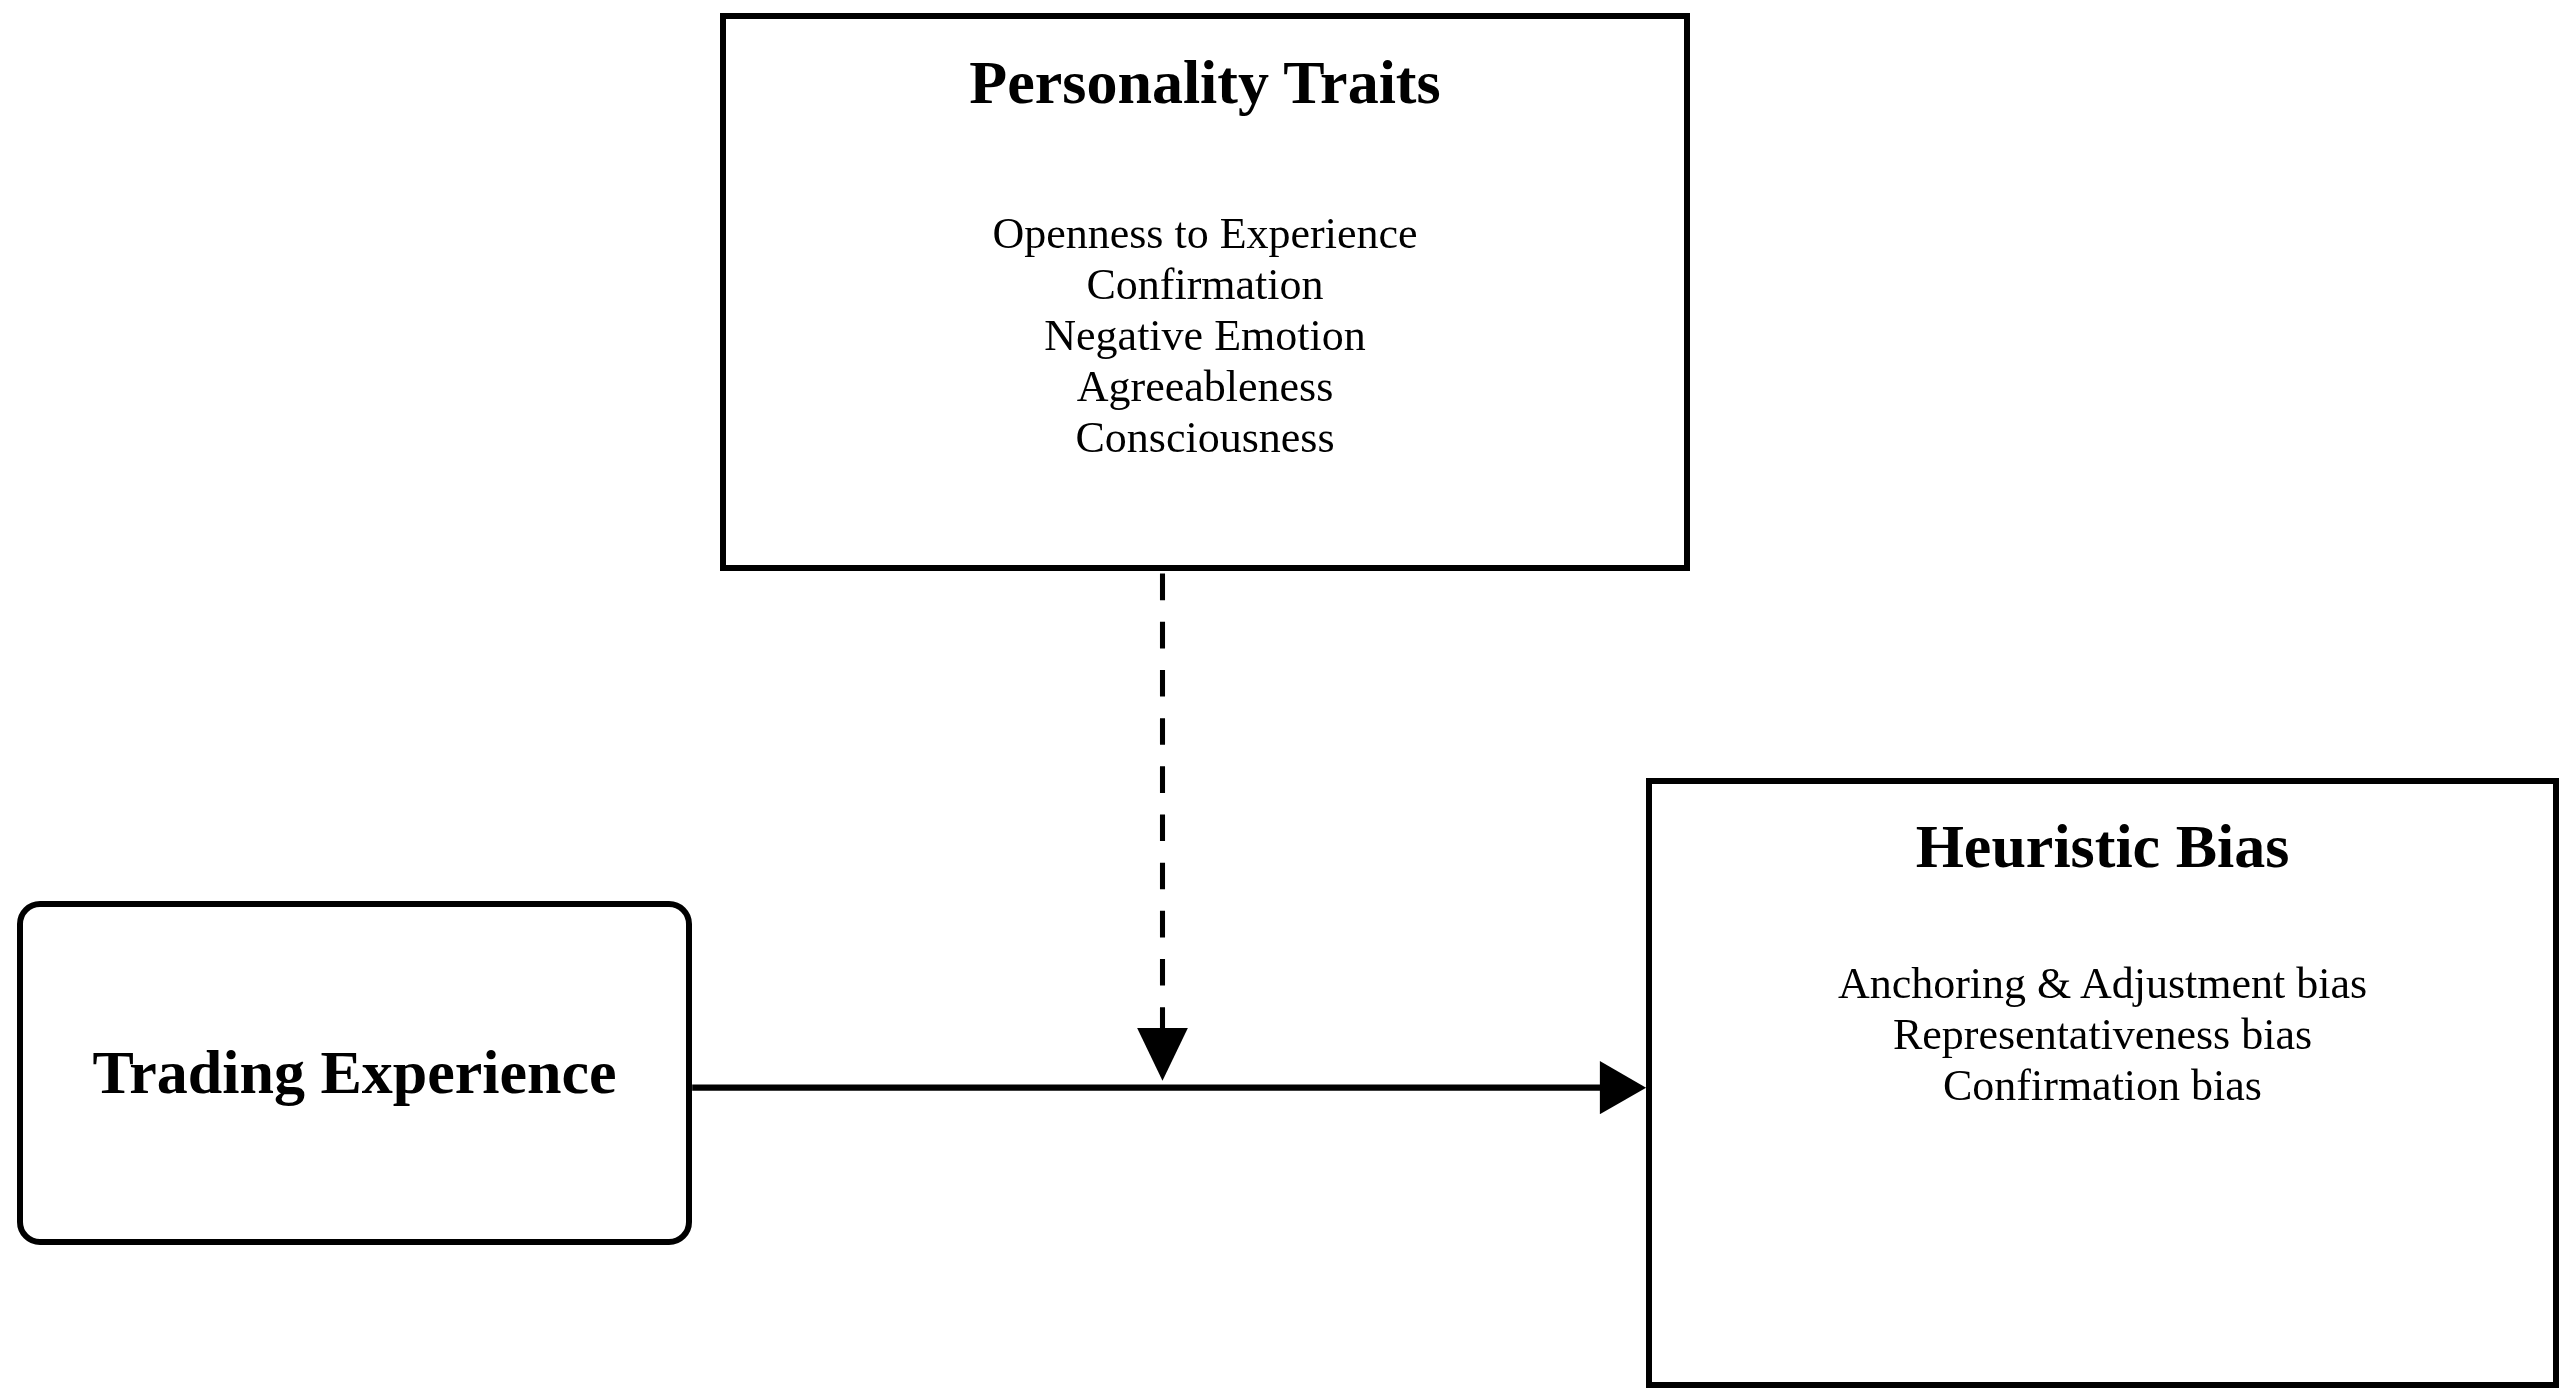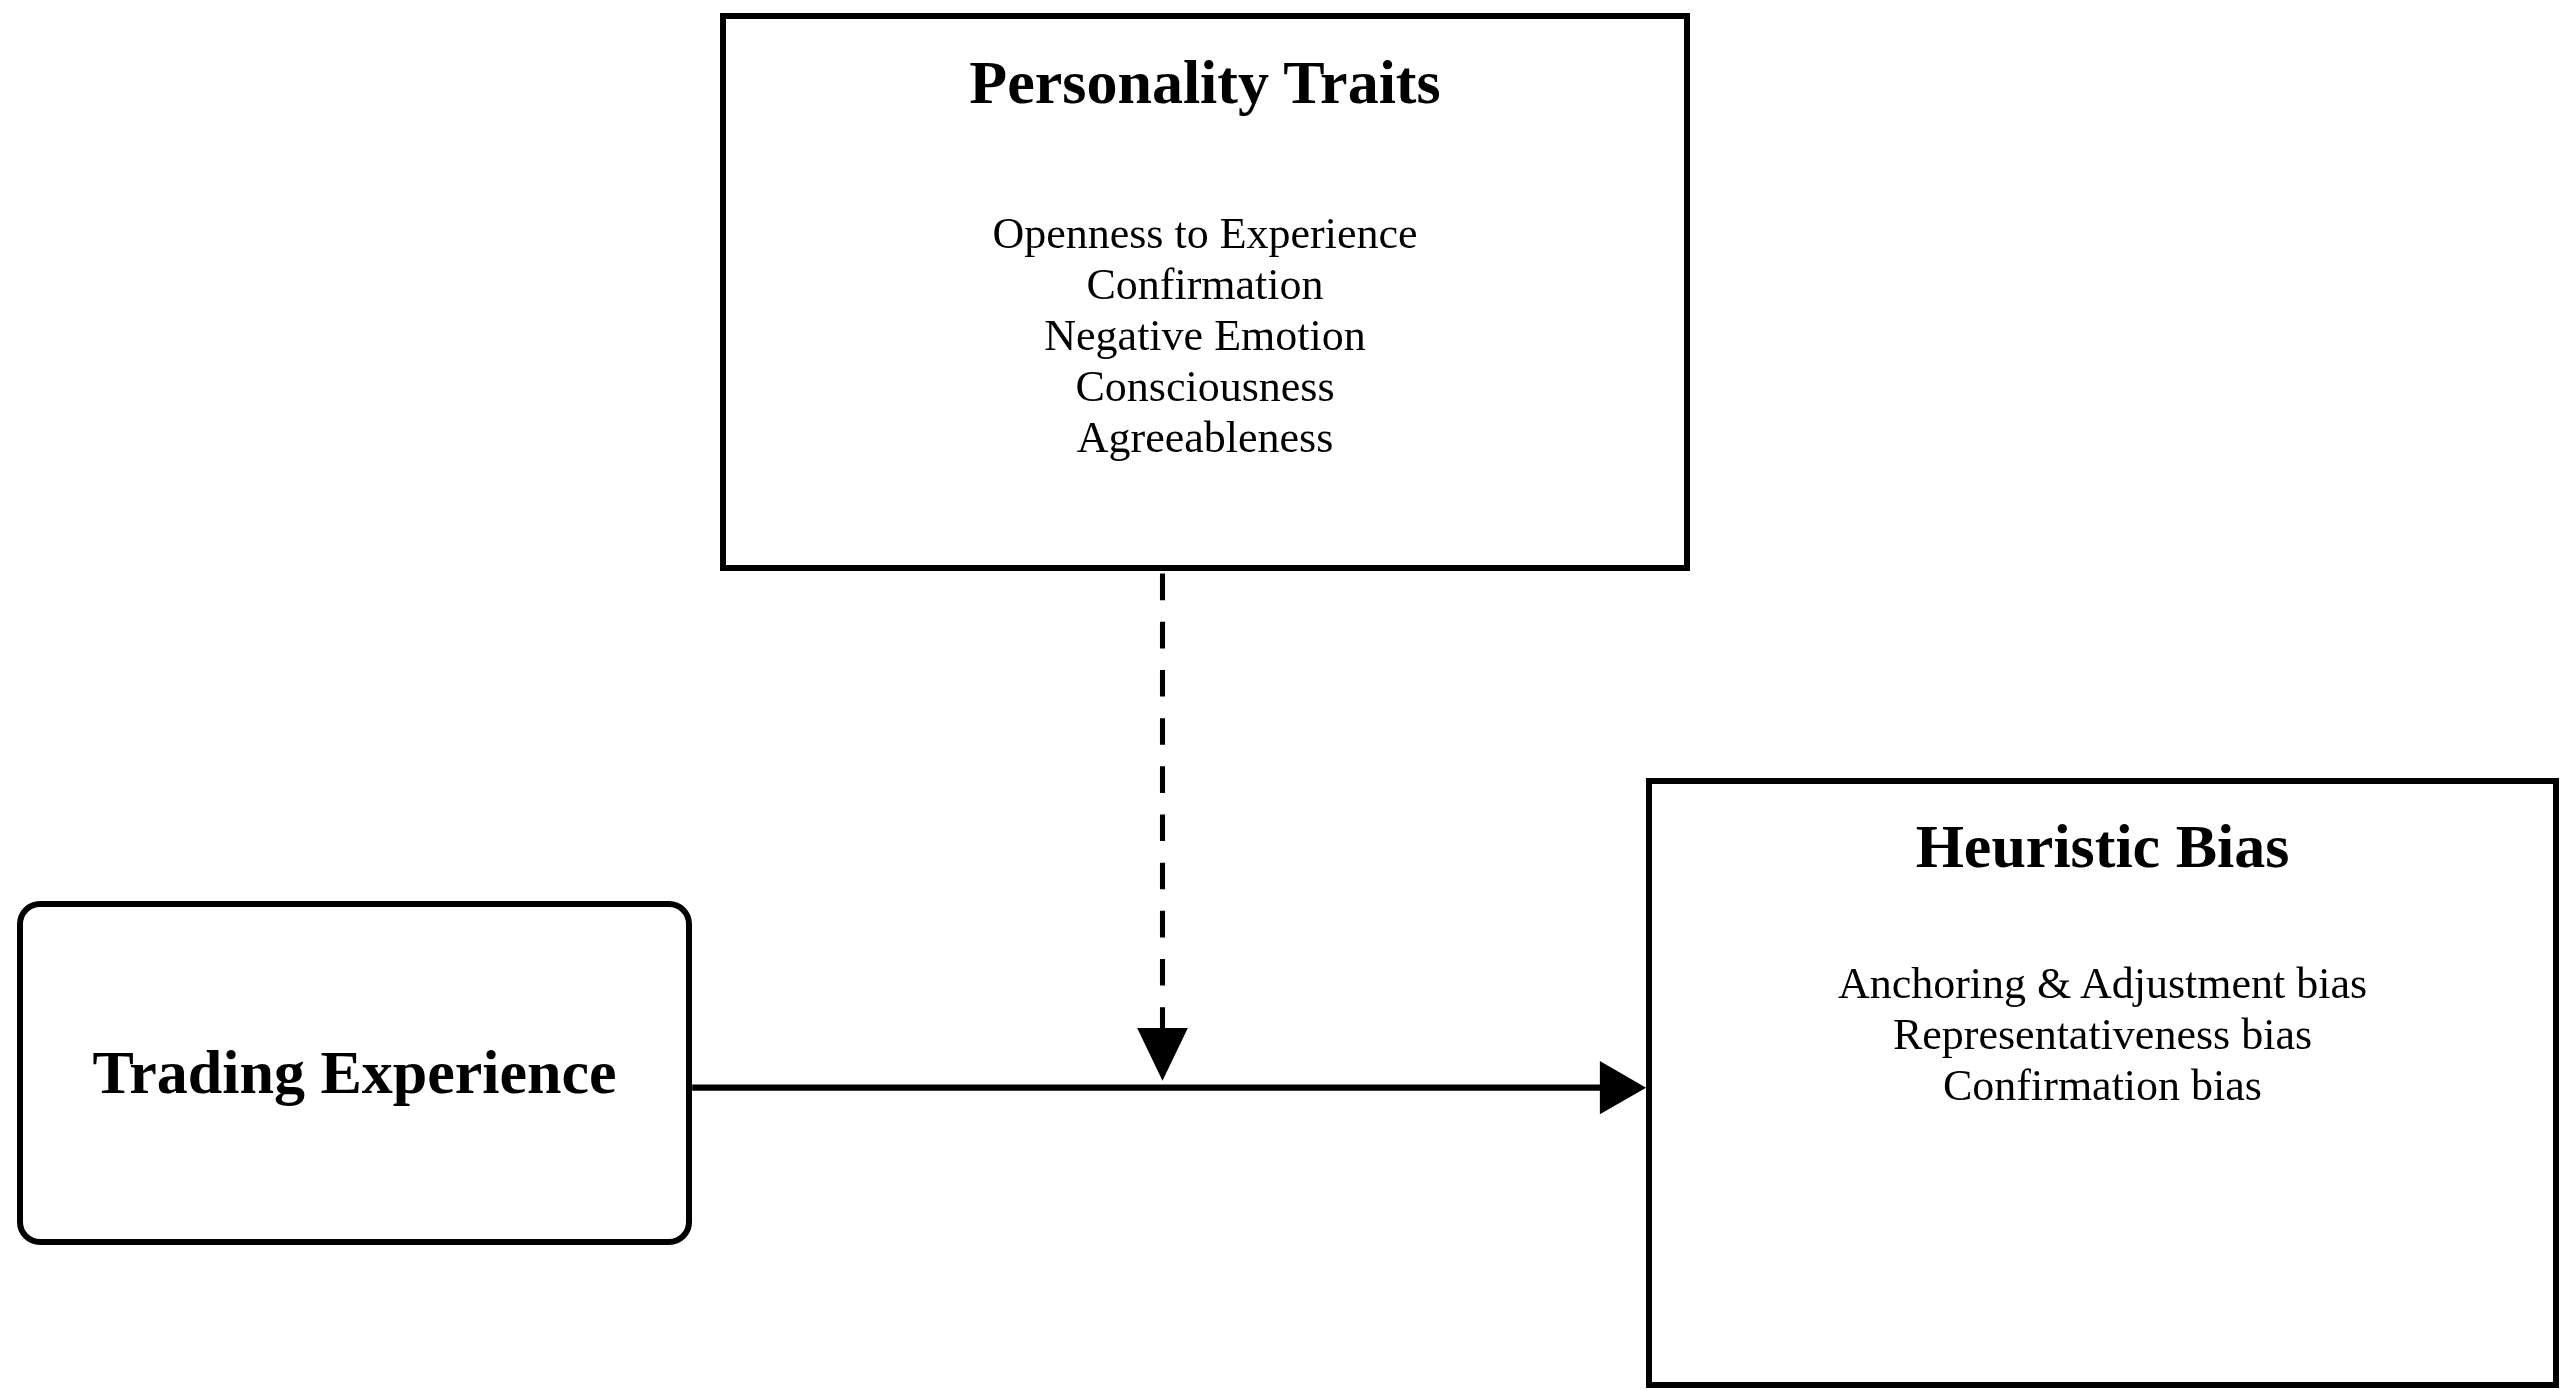--- a/index.html
+++ b/index.html
@@ -77,22 +77,22 @@
 <body>
 
 <div class="canvas">
 
   <div class="box" id="personality-box">
     <div class="box-title">Personality Traits</div>
     <div class="box-body">
       <p class="box-line">Openness to Experience</p>
       <p class="box-line">Confirmation</p>
       <p class="box-line">Negative Emotion</p>
+      <p class="box-line">Agreeableness</p>
       <p class="box-line">Consciousness</p>
-      <p class="box-line">Agreeableness</p>
     </div>
   </div>
 
   <div class="box" id="trading-box">
     <div class="box-title">Trading Experience</div>
   </div>
 
   <div class="box" id="heuristic-box">
     <div class="box-title">Heuristic Bias</div>
     <div class="box-body">

